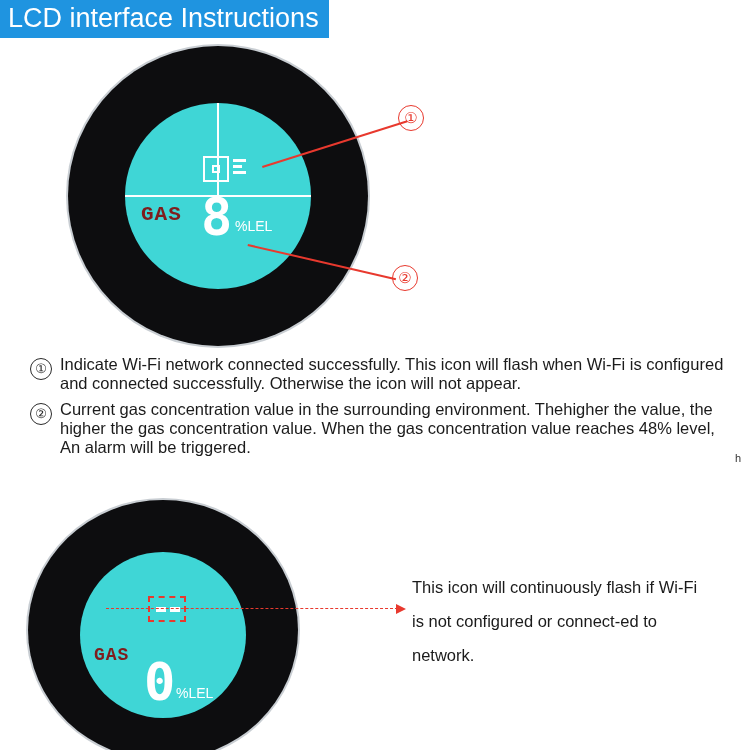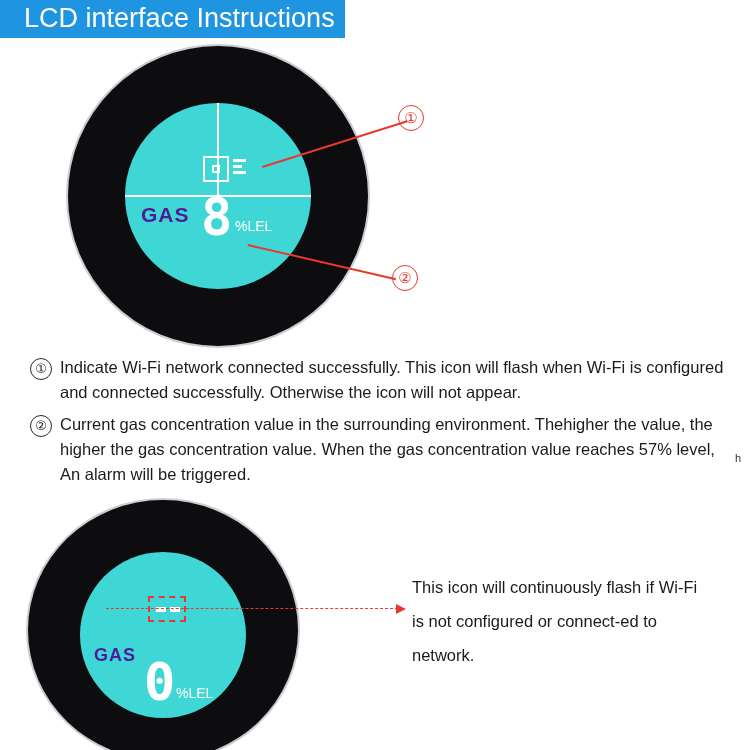--- a/index.html
+++ b/index.html
@@ -14,21 +14,21 @@
     position: relative;
     overflow: hidden;
   }
 
   
   .title-bar {
     position: absolute;
     left: 0;
     top: 0;
     background: #1f94e0;
-    padding: 2px 10px 4px 24px;
+    padding: 2px 10px 4px 8px;
     display: inline-block;
   }
   .title-bar .title-text {
     color: #ffffff;
     font-size: 27px;
     line-height: 32px;
     font-family: "Liberation Sans", sans-serif;
     white-space: nowrap;
   }
 
@@ -91,22 +91,22 @@
     position: absolute;
     background: #ffffff;
     height: 2px;
     left: 0;
     top: 50%;
     width: 100%;
     margin-top: -1px;
   }
   .gas-label {
     position: absolute;
-    color: #4c1d95;
-    font-family: Liberation Sans, sans-serif;
+    color: #7f1d1d;
+    font-family: Liberation Mono, monospace;
     font-weight: bold;
     letter-spacing: 1px;
   }
   .device-top .gas-label {
     left: 16px;
     top: 100px;
     font-size: 21px;
   }
   .device-bottom .gas-label {
     left: 14px;
@@ -263,21 +263,21 @@
     line-height: 20px;
     text-align: center;
     color: #2b2b2b;
     box-sizing: border-box;
     margin-top: 3px;
     margin-right: 8px;
   }
   .note .text {
     flex: 1 1 auto;
     font-size: 16.5px;
-    line-height: 25px;
+    line-height: 19px;
     color: #1b1b1b;
     font-family: "Liberation Sans", sans-serif;
   }
 
   
   .bottom-note {
     position: absolute;
     left: 412px;
     top: 570px;
     width: 300px;
@@ -350,21 +350,21 @@
 <div class="circ-num callout-1">①</div>
 <div class="circ-num callout-2">②</div>
 
 <div class="notes">
   <div class="note">
     <div class="num">①</div>
     <div class="text">Indicate Wi-Fi network connected successfully. This icon will flash when Wi-Fi is configured and connected successfully. Otherwise the icon will not appear.</div>
   </div>
   <div class="note">
     <div class="num">②</div>
-    <div class="text">Current gas concentration value in the surrounding environment. Thehigher the value, the higher the gas concentration value. When the gas concentration value reaches 57% level, An alarm will be triggered.</div>
+    <div class="text">Current gas concentration value in the surrounding environment. Thehigher the value, the higher the gas concentration value. When the gas concentration value reaches 48% level, An alarm will be triggered.</div>
   </div>
 </div>
 
 <div class="stray-mark">h</div>
 
 <div class="device-bottom">
   <div class="device-outer"></div>
   <div class="screen">
     <div class="gas-label">GAS</div>
     <div class="dashed-box">

